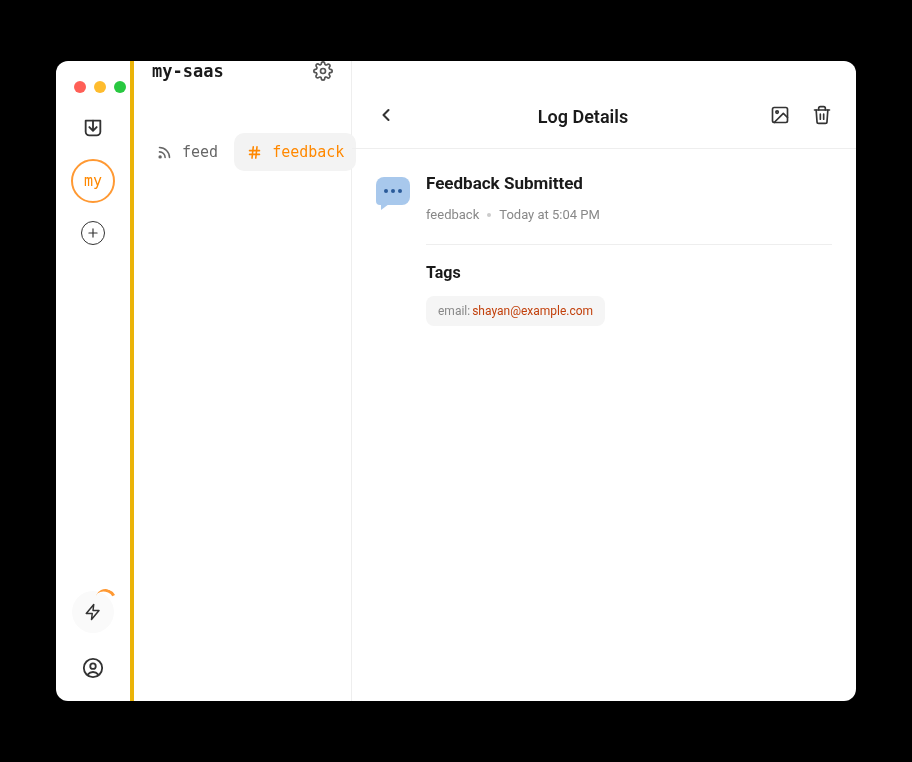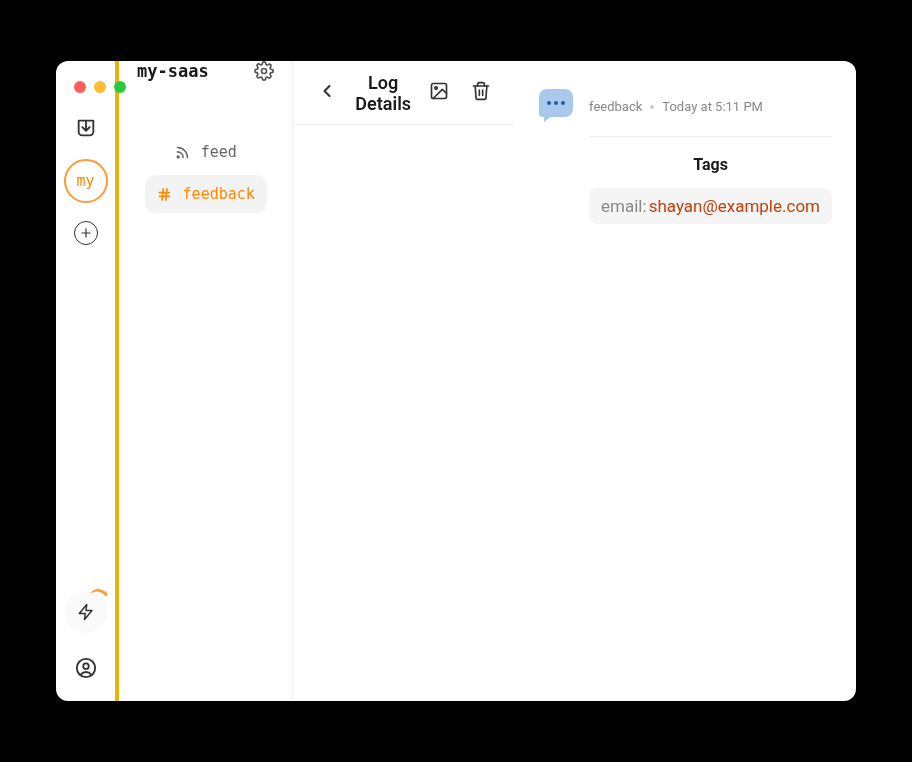--- a/index.html
+++ b/index.html
@@ -91,37 +91,37 @@
       justify-content: space-between;
     }
     .project-name {
       font-family: ui-monospace, Menlo, monospace;
       font-size: 17px;
       font-weight: 600;
       color: #1a1a1a;
     }
     .gear-btn { cursor: pointer; color: #555; }
     
-    .channel-list { padding: 8px 10px; display: flex; flex-direction: column; gap: 4px; align-items: center; }
+    .channel-list { padding: 8px 10px; display: flex; flex-direction: row; gap: 4px; align-items: center; }
     .channel-item {
       display: flex; align-items: center; gap: 10px;
       padding: 10px 12px;
       border-radius: 10px;
       font-family: ui-monospace, Menlo, monospace;
       font-size: 15px;
       color: #666;
       cursor: pointer;
     }
     .channel-item.active {
       background: #f3f3f3;
       color: #ff8800;
     }
     .channel-icon { width: 16px; display: flex; justify-content: center; }
     
-    .main { flex: 1; display: flex; flex-direction: row; }
+    .main { flex: 1; display: flex; flex-direction: column; margin-top: 24px; }
     .main-header {
       height: 64px;
       border-bottom: 1px solid #eee;
       display: flex; align-items: center;
       padding: 0 20px;
       gap: 14px;
     }
     .back-btn { cursor: pointer; color: #333; padding: 4px; }
     .main-title {
       flex: 1; text-align: center;
@@ -153,27 +153,27 @@
     .log-icon .dot { width: 4px; height: 4px; background: #2a5a9a; border-radius: 50%; }
     
     .log-body { flex: 1; }
     .log-title { font-size: 17px; font-weight: 700; color: #1a1a1a; }
     .log-msg { font-size: 15px; color: #222; margin-top: 4px; }
     .log-meta { font-size: 13px; color: #888; margin-top: 14px; display: flex; align-items: center; gap: 8px; }
     .meta-dot { width: 4px; height: 4px; background: #ccc; border-radius: 50%; }
     
     .divider { border-top: 1px solid #eee; margin: 22px 0 18px 0; }
     
-    .tags-heading { font-size: 16px; font-weight: 700; color: #1a1a1a; margin-bottom: 14px; text-align: center; }
+    .tags-heading { font-size: 16px; font-weight: 700; color: #1a1a1a; margin-bottom: 14px; }
     .tag-pill {
       display: inline-flex;
       background: #f5f5f5;
       border-radius: 8px;
       padding: 8px 12px;
-      font-size: 17px;
+      font-size: 12px;
     }
     .tag-key { color: #888; }
     .tag-val { color: #c2410c; margin-left: 2px; }
   </style>
 </head>
 <body>
 
 <div class="window">
   <div class="traffic-lights">
     <div class="traffic-light tl-red"></div>
@@ -274,24 +274,25 @@
       </span>
     </div>
     <div class="content">
       <div class="log-entry">
         <div class="log-icon">
           <span class="dot"></span>
             <span class="dot"></span>
             <span class="dot"></span>
         </div>
         <div class="log-body">
+          <div class="log-title">Feedback Submitted</div>
           <div class="log-meta">
             <span>feedback</span>
             <span class="meta-dot"></span>
-            <span>Today at 5:11 PM</span>
+            <span>Today at 5:04 PM</span>
           </div>
           <div class="divider"></div>
           <div class="tags-heading">Tags</div>
           <div class="tag-pill">
             <span class="tag-key"><span>email</span>:</span>
             <span class="tag-val">shayan@example.com</span>
           </div>
         </div>
       </div>
     </div>

